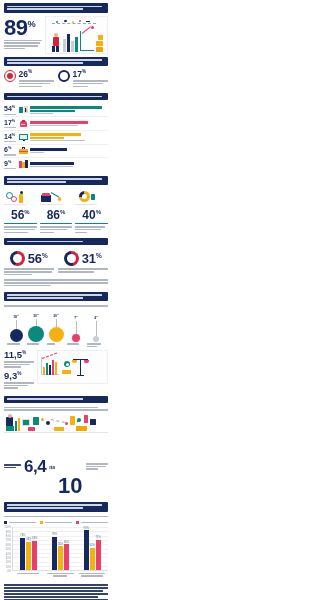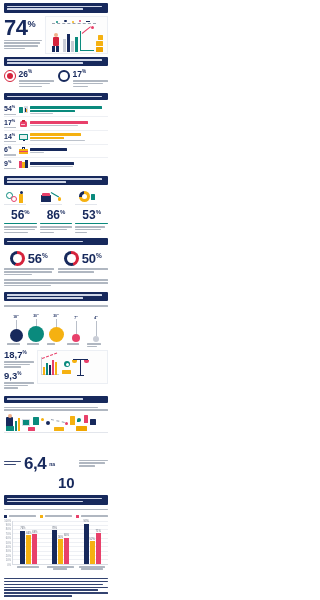--- a/index.html
+++ b/index.html
@@ -107,21 +107,21 @@
   .dual-left .n .pct { font-size: .5em; vertical-align: super; }
   .dual-left .blk { margin-bottom: 3px; }
   .dual-right { flex: 1; height: 34px; position: relative; border: .5px solid #eceff4; background: #fdfdfd; }
 
   
   .rating { display: flex; align-items: center; gap: 3px; padding: 2px 0 2px; }
   .rating .lead { width: 17px; flex: none; }
   .rating .lead span { display: block; height: 1.5px; background: #17295c; border-radius: .5px; margin-bottom: 1.2px; opacity: .85; }
   .rating .score { font-size: 17px; font-weight: bold; color: #17295c; line-height: .95; letter-spacing: -.5px; }
   .rating .na { font-size: 5px; color: #17295c; font-weight: bold; }
-  .rating .ten { font-size: 15px; font-weight: bold; color: #17295c; line-height: .95; margin-top: 39px; }
+  .rating .ten { font-size: 22px; font-weight: bold; color: #17295c; line-height: .95; margin-top: 39px; }
   .rating .tail { flex: 1; min-width: 0; padding-left: 1px; }
 
   
   .legend { display: flex; gap: 4px; padding: 2px 0 1px; }
   .lg { display: flex; align-items: center; gap: 1.5px; flex: 1; min-width: 0; }
   .lg .sw { width: 3px; height: 3px; flex: none; border-radius: .3px; }
   .lg .tl { margin: 0; }
 
   
   .chart { position: relative; height: 56px; padding: 2px 0 0 8px; }
@@ -152,21 +152,21 @@
 
 <div class="page">
 
   <div class="banner">
     <span class="bl a"></span>
     <span class="bl b"></span>
   </div>
 
   <div class="hero">
     <div class="hero-left">
-      <div class="bignum"><span>74</span><span class="pct">%</span></div>
+      <div class="bignum"><span>89</span><span class="pct">%</span></div>
       <div class="hero-cap">
         <span class="tl w100"></span>
           <span class="tl w95"></span>
           <span class="tl w90"></span>
           <span class="tl w55"></span>
       </div>
     </div>
     <div class="hero-right">
 
       <div class="ill" style="left:6px;top:6px;width:44px;height:0;border-top:.5px dashed #9aa3b0;"></div>
@@ -364,21 +364,21 @@
         </div>
     </div>
 
     <div class="tcol">
       <div class="pic">
         <div class="ill dot" style="left:4px;top:1px;width:11px;height:11px;background:conic-gradient(#f5b111 0 72%, #17295c 72% 100%);"></div>
         <div class="ill dot" style="left:7px;top:4px;width:5px;height:5px;background:#fff;"></div>
         <div class="ill" style="left:16px;top:4px;width:4px;height:6px;background:#0a8a7d;border-radius:.5px;"></div>
         <div class="ill" style="left:0;top:13.5px;width:22px;height:1.5px;background:#e3e6ec;"></div>
       </div>
-      <div class="n"><span>53</span><span class="pct">%</span></div>
+      <div class="n"><span>40</span><span class="pct">%</span></div>
       <div class="rule"></div>
       <div class="cap">
           <span class="tl w90"></span>
           <span class="tl w80"></span>
           <span class="tl w35"></span>
         </div>
     </div>
   </div>
 
   <div class="banner">
@@ -397,21 +397,21 @@
           <span class="tl w100"></span>
           <span class="tl w95"></span>
           <span class="tl w55"></span>
         </div>
     </div>
     <div class="dcol">
       <div class="dhead">
         <div class="donut d2">
             <i></i>
           </div>
-        <div class="n"><span>50</span><span class="pct">%</span></div>
+        <div class="n"><span>31</span><span class="pct">%</span></div>
       </div>
       <div class="dcap">
           <span class="tl w100"></span>
           <span class="tl w72"></span>
         </div>
     </div>
   </div>
 
   <div style="padding:2px 0 1px;">
     <span class="tl w100"></span>
@@ -470,21 +470,21 @@
       </div>
     <div>
         <span class="tl w80"></span>
         <span class="tl w55"></span>
       </div>
   </div>
 
   <div class="dual">
     <div class="dual-left">
       <div class="blk">
-        <div class="n"><span>18,7</span><span class="pct">%</span></div>
+        <div class="n"><span>11,5</span><span class="pct">%</span></div>
         <div style="margin-top:1.5px">
             <span class="tl w100"></span>
             <span class="tl w85"></span>
             <span class="tl w55"></span>
           </div>
       </div>
       <div class="blk">
         <div class="n"><span>9,3</span><span class="pct">%</span></div>
         <div style="margin-top:1.5px">
             <span class="tl w100"></span>

